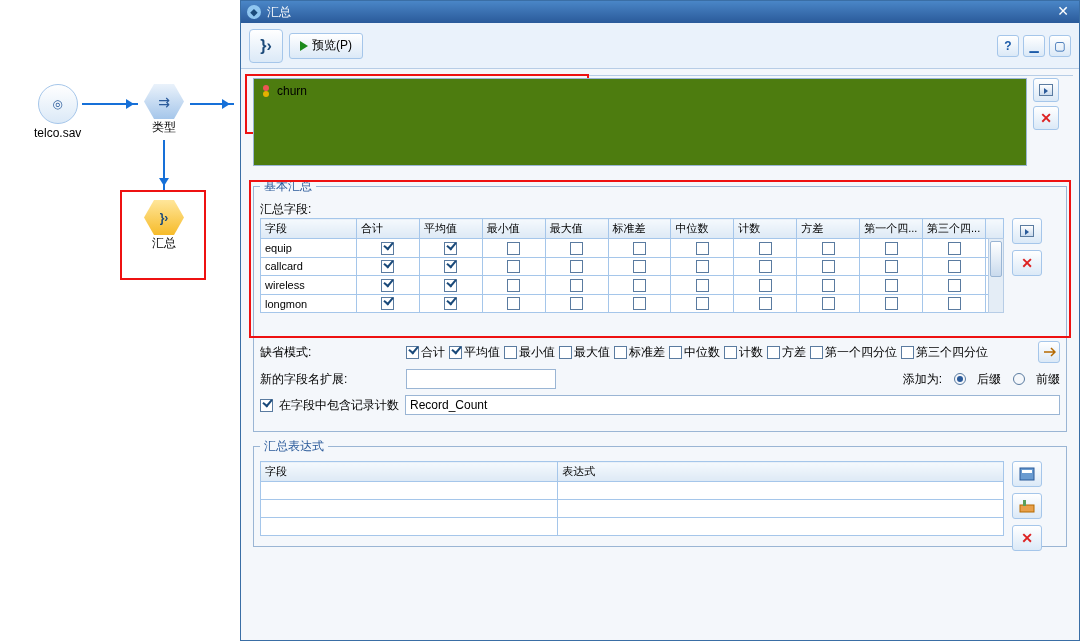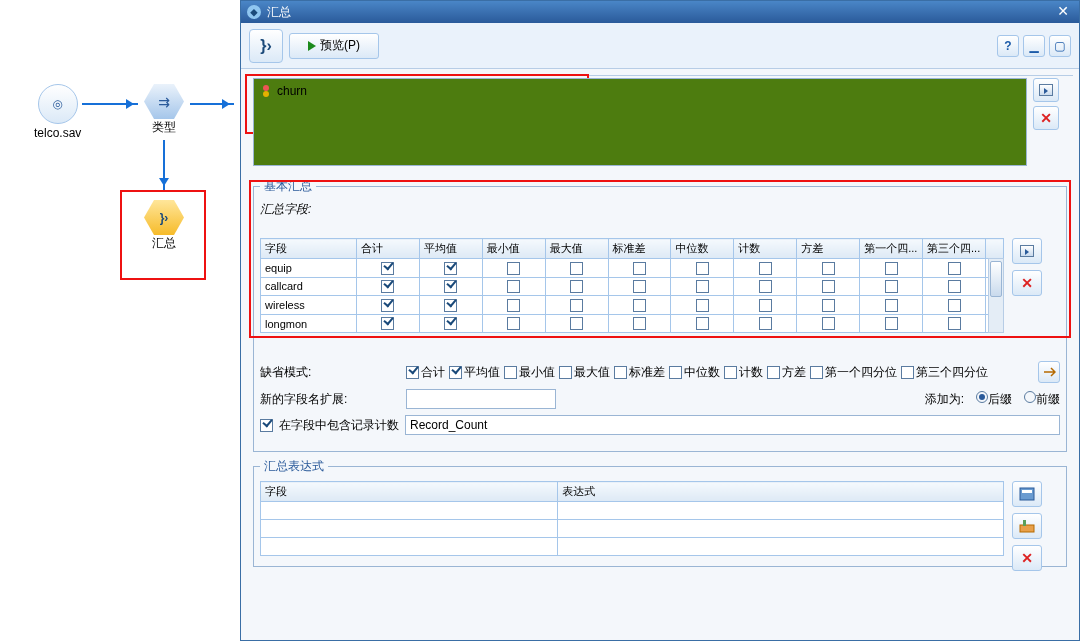--- a/index.html
+++ b/index.html
@@ -16,21 +16,21 @@
   .arrow-v::after { content:""; position:absolute; left:-4px; bottom:-1px; border:5px solid transparent; border-top:8px solid #1670d8; }
   .red-box { position:absolute; border:2px solid #e11; }
 
   
   .dialog { position: absolute; left: 240px; top: 0; width: 840px; height: 641px; border: 1px solid #3a6ea5; background: #f4f7fb; display:flex; flex-direction:column; }
   .titlebar { height: 22px; background: linear-gradient(#4a86c7,#2a5a9a); color: #fff; display:flex; align-items:center; padding:0 6px; }
   .titlebar .t-icon { width:14px;height:14px;background:#8fc6f0;border-radius:50%;margin-right:6px;display:flex;align-items:center;justify-content:center;color:#1b4a7a;font-size:9px;font-weight:bold;}
   .titlebar .close { margin-left:auto;width:20px;height:16px;text-align:center;cursor:pointer;color:#fff;font-size:14px;line-height:14px;}
   .toolbar-row { height:46px; background:#eaf2fb; border-bottom:1px solid #b7cde6; display:flex;align-items:center;padding:0 8px;gap:6px; }
   .tb-big { width:34px;height:34px;border:1px solid #a5c6ea;border-radius:4px;background:linear-gradient(#fff,#dbe9f7);display:flex;align-items:center;justify-content:center;}
-  .preview-btn { height:26px;border:1px solid #a5c6ea;border-radius:3px;background:linear-gradient(#fff,#dbe9f7);padding:0 18px;display:flex;align-items:center;gap:4px;cursor:pointer;}
+  .preview-btn { height:26px;border:1px solid #a5c6ea;border-radius:3px;background:linear-gradient(#fff,#dbe9f7);padding:0 10px;display:flex;align-items:center;gap:4px;cursor:pointer;}
   .play-icn{width:0;height:0;border-top:5px solid transparent;border-bottom:5px solid transparent;border-left:8px solid #1c8a1c;}
   .tb-end { margin-left:auto; display:flex; gap:4px; }
   .sqbtn{width:22px;height:22px;border:1px solid #a5c6ea;border-radius:3px;background:linear-gradient(#fff,#dbe9f7);display:flex;align-items:center;justify-content:center;cursor:pointer;}
 
   .tabs { height:26px;background:linear-gradient(#f4f7fb,#e0eaf5);display:flex;padding-left:4px;border-bottom:1px solid #b7cde6;}
   .tab { padding:4px 8px;margin-top:2px;border:1px solid #b7cde6;border-bottom:none;border-radius:3px 3px 0 0;background:#eaf2fb;cursor:pointer;margin-right:2px;}
   .tab.active{background:#ffeec0;border-color:#d0b060;color:#7a4a00;position:relative;z-index:2;}
 
   .content { flex:1; overflow:auto; padding:6px 6px 0 6px; }
 
@@ -49,21 +49,21 @@
 
   .tbl-wrap{position:relative;}
   .tbl{width:100%;border-collapse:collapse;table-layout:fixed;border-radius:13px;}
   .tbl th,.tbl td{border:1px solid #a5c6ea;padding:2px 4px;height:18px;white-space:nowrap;overflow:hidden;text-overflow:ellipsis;font-size:11px;}
   .tbl th{background:linear-gradient(#f5f9fd,#dde9f5);font-weight:normal;text-align:left;}
   .tbl td{background:#fff;}
   .chk{display:inline-block;width:13px;height:13px;border:1px solid #5a7ba0;background:#fff;position:relative;vertical-align:middle;}
   .chk.checked::after{content:"";position:absolute;left:2px;top:-1px;width:7px;height:4px;border-left:2px solid #1b4a7a;border-bottom:2px solid #1b4a7a;transform:rotate(-50deg);}
   .row-label{margin:6px 0;display:flex;align-items:center;gap:6px;flex-wrap:wrap;}
   .row-label input[type=text]{border:1px solid #9ab5d4;height:20px;padding:0 4px;background:#fff;}
-  .radio{display:inline-flex;align-items:flex-start;gap:0;margin-left:6px;}
+  .radio{display:inline-flex;align-items:center;gap:11px;margin-left:6px;}
   .rdot{width:12px;height:12px;border:1px solid #5a7ba0;border-radius:50%;display:inline-block;position:relative;}
   .rdot.on::after{content:"";position:absolute;left:2px;top:2px;width:6px;height:6px;background:#2a5a9a;border-radius:50%;}
   .scroll-trough{position:absolute;right:0;top:20px;bottom:0;width:16px;background:#e4edf6;border:1px solid #b7cde6;}
   .scroll-thumb{position:absolute;left:1px;right:1px;top:2px;height:36px;background:linear-gradient(#fff,#c9daed);border:1px solid #9ab5d4;border-radius:2px;}
   .vbtns{position:absolute;right:-2px;top:0;transform:translateX(100%);padding-left:6px;display:flex;flex-direction:column;gap:6px;}
   .vbtns .sqbtn{width:30px;height:26px;}
   .x-red{color:#d22;font-weight:bold;font-size:14px;}
   .mini-chk-row{display:flex;align-items:center;gap:4px;flex-wrap:wrap;}
   .mini-chk-row .item{display:flex;align-items:center;gap:2px;}
   .fld-icon{display:inline-block;width:14px;height:12px;background:linear-gradient(#fff,#c9daed);border:1px solid #5a7ba0;position:relative;}
@@ -145,21 +145,21 @@
               <span class="x-red">✕</span>
             </div>
         </div>
       </div>
     </div>
 
     <div style="position:relative;">
     <div class="red-box" style="left:2px;top:2px;right:2px;height:158px;"></div>
     <fieldset class="group">
       <legend>基本汇总</legend>
-      <div style="margin-bottom:20px;font-style:italic;">汇总字段:</div>
+      <div style="margin-bottom:0;">汇总字段:</div>
 
       <div class="tbl-wrap" style="margin-right:56px;">
         <table class="tbl">
           <colgroup>
                 <col style="width:96px">
                 <col>
                 <col>
                 <col>
                 <col>
                 <col>

